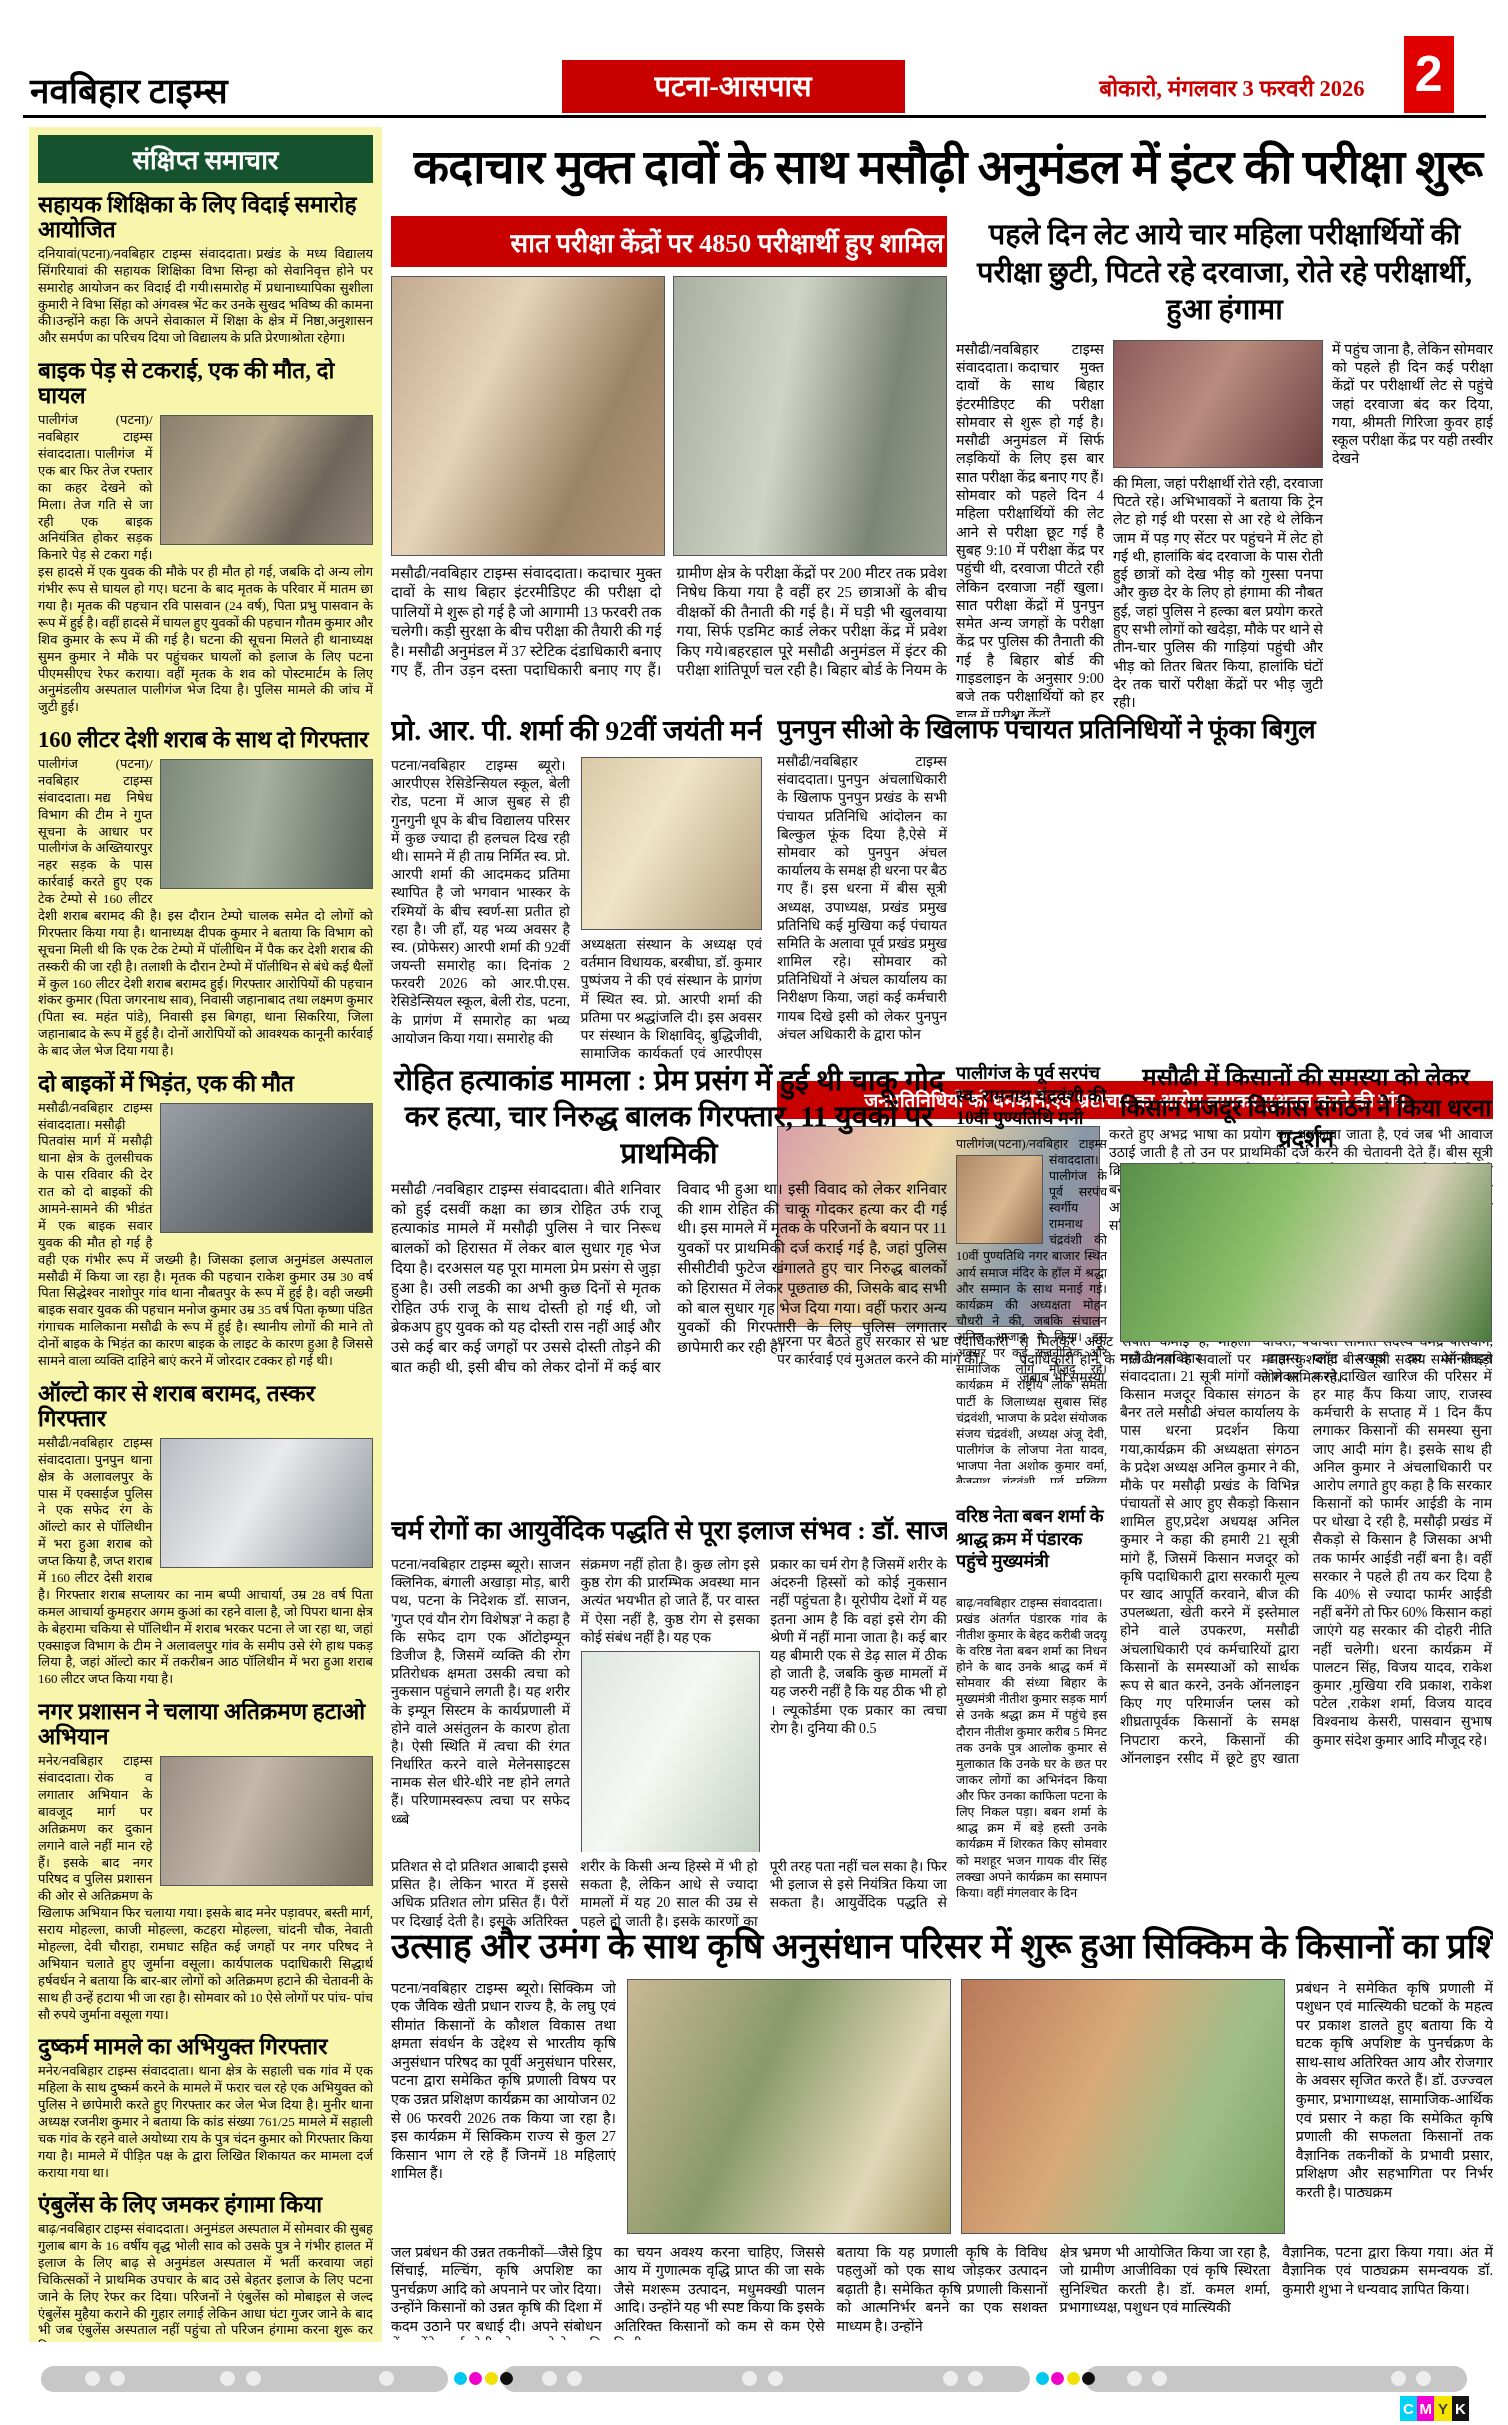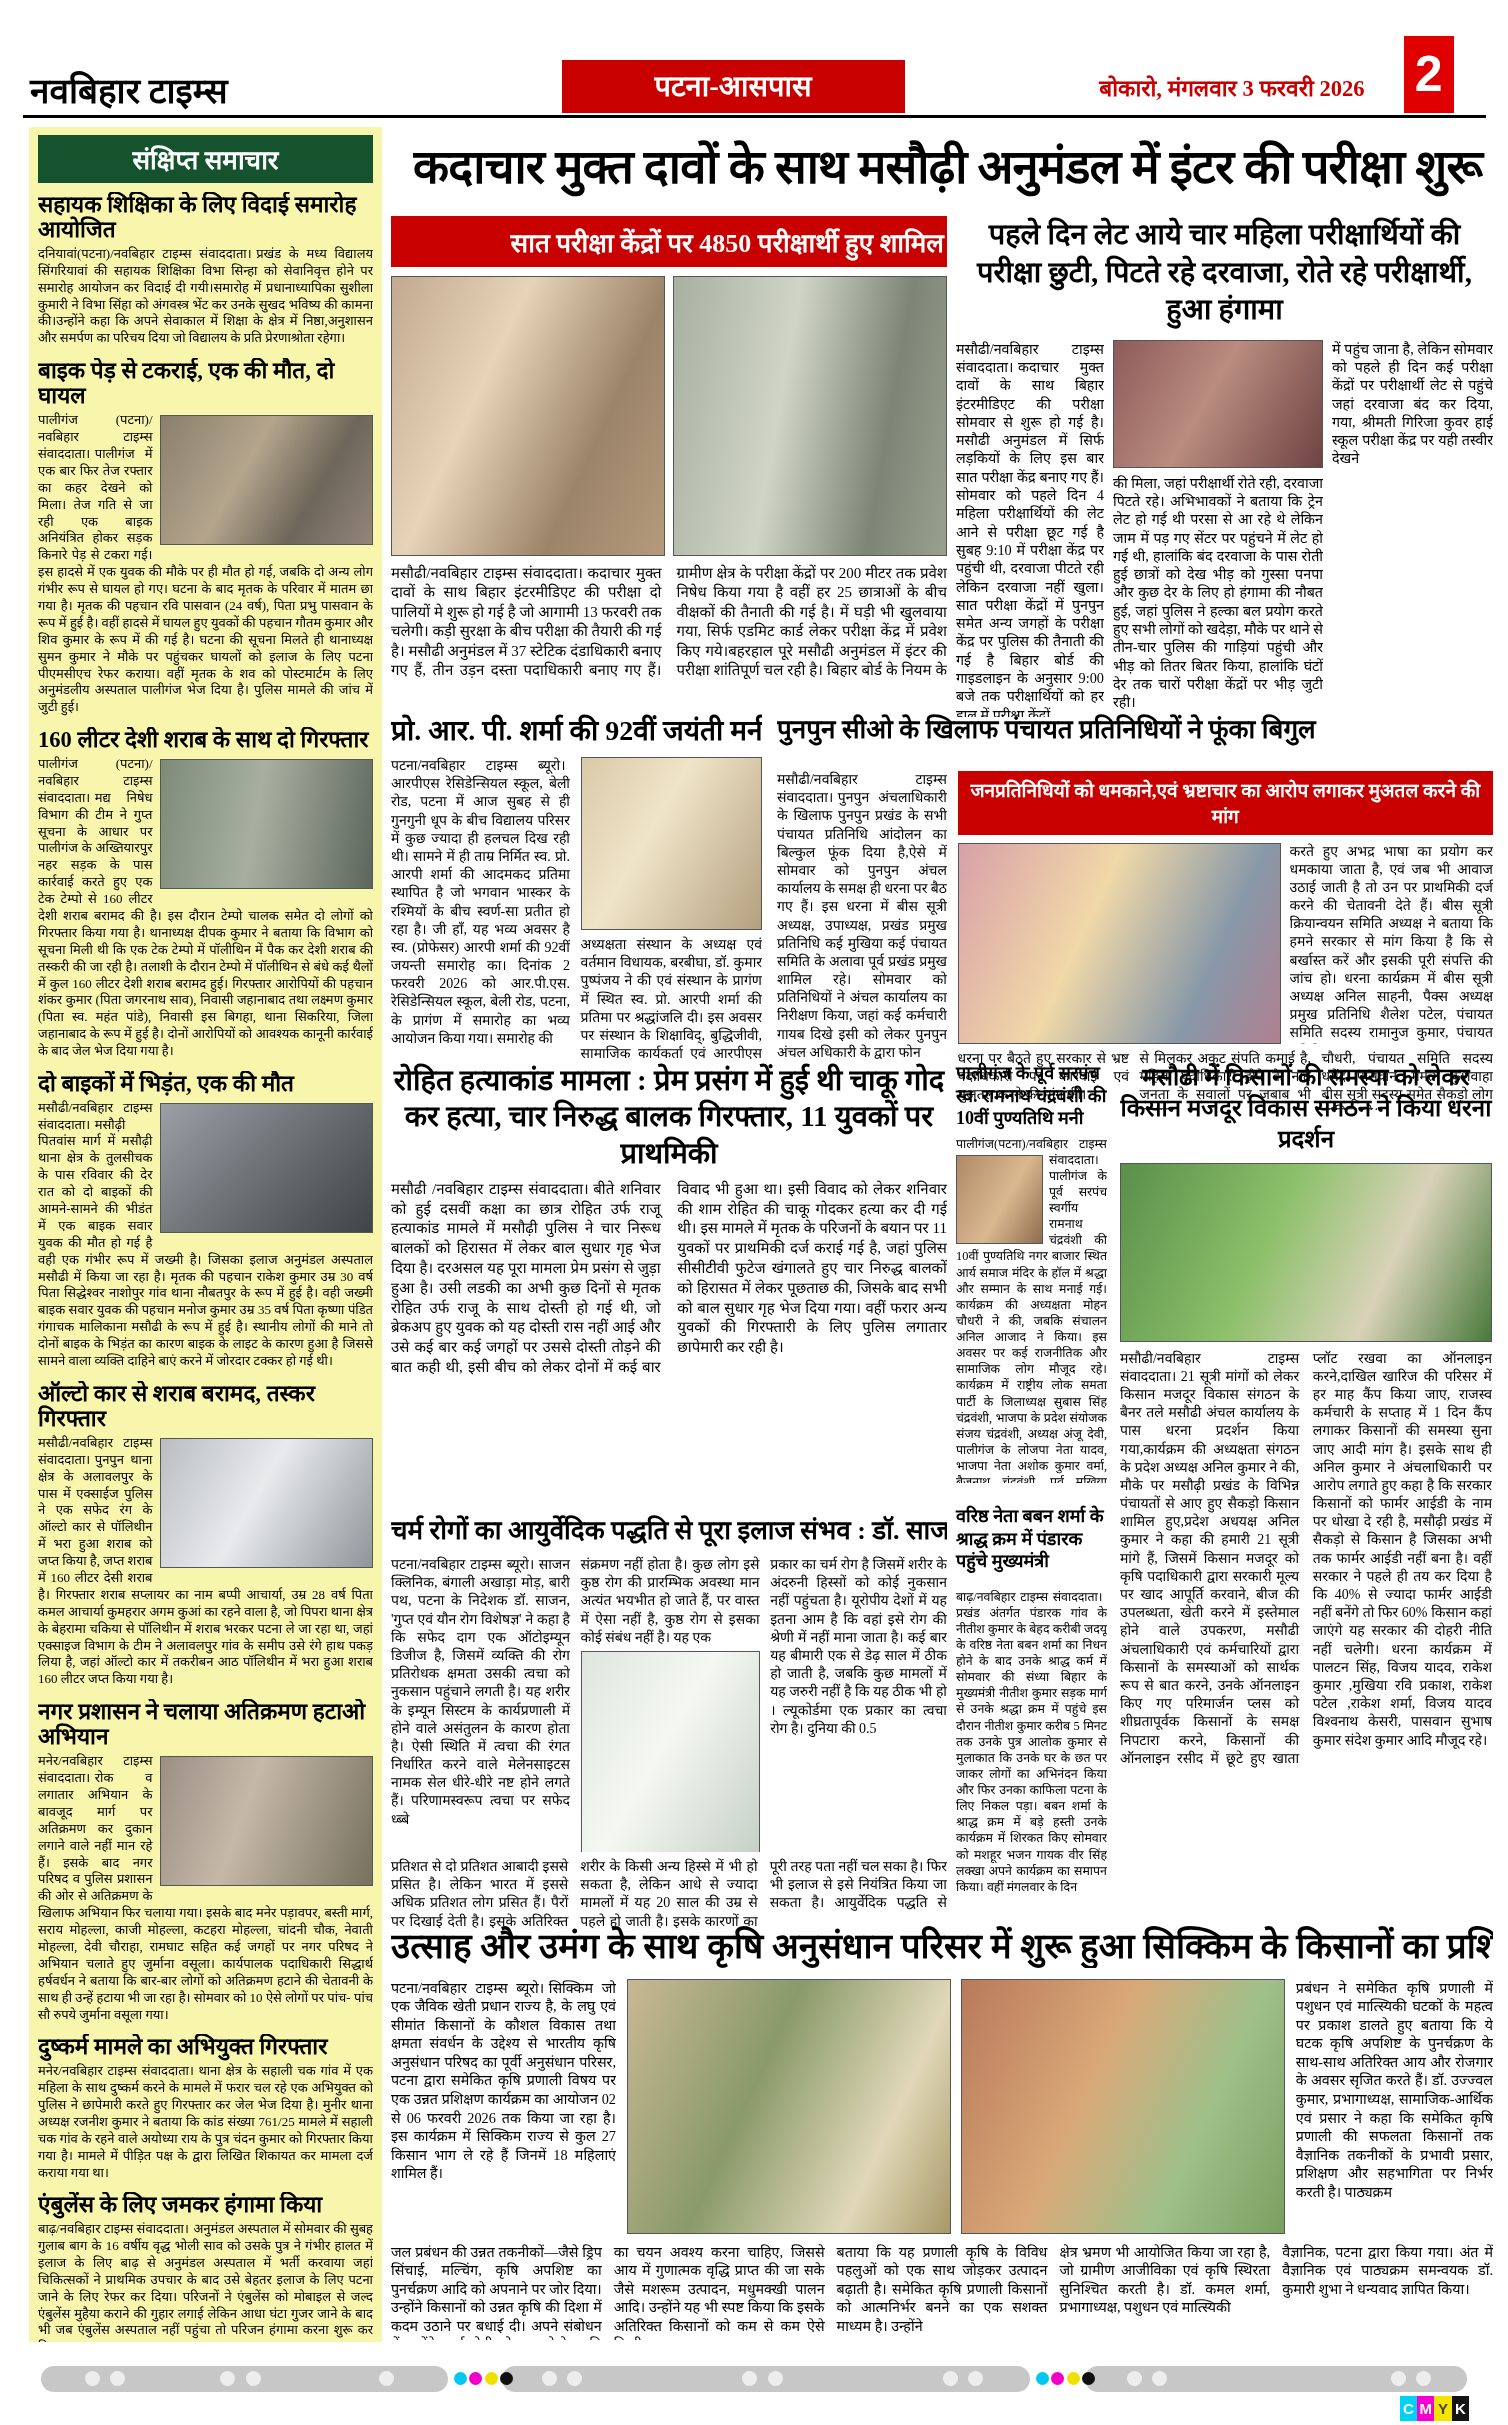--- a/index.html
+++ b/index.html
@@ -66,21 +66,21 @@
   .sharma-block { position:absolute; left:391px; top:710px; width:371px; }
   .sharma-head { font-size:28px; font-weight:bold; white-space:nowrap; overflow:hidden; }
   .sharma-row { display:flex; gap:10.6px; margin-top:9px; height:302px; overflow:hidden; }
   .sharma-c1 { width:179px; font-size:14px; line-height:1.3; text-align:justify; }
   .sharma-c2 { flex:1; font-size:14px; line-height:1.3; text-align:justify; }
   .sharma-c2 .ph { width:100%; height:173px; margin-bottom:6px; }
 
   
   .punpun-block { position:absolute; left:777px; top:710px; width:716px; }
   .punpun-head { font-size:26px; font-weight:bold; white-space:nowrap; overflow:hidden; }
-  .punpun-row { display:flex; gap:10.6px; margin-top:25px; }
+  .punpun-row { display:flex; gap:10.6px; margin-top:7px;flex-direction:column; }
   .pp-c1 { width:170px; font-size:14px; line-height:1.3; height:317px; overflow:hidden; text-align:justify; }
   .pp-right { flex:1; }
   .pp-redbar { background:#c80000; color:#fff; font-size:19px; font-weight:bold; text-align:center; padding:6px 3px; }
   .pp-media { display:flex; gap:9px; margin-top:7.5px; }
   .pp-media .ph { width:323px; height:201px; }
   .pp-c2 { flex:1; font-size:14px; line-height:1.3; text-align:justify; height:201px; overflow:hidden; }
   .pp-tail { display:flex; gap:10.6px; margin-top:6px; font-size:14px; line-height:1.3; height:60px; overflow:hidden; }
   .pp-tail > div { flex:1; text-align:justify; }
 
   
@@ -89,21 +89,21 @@
   .rohit-body { margin-top:9px; column-count:2; column-gap:16.6px; font-size:15px; line-height:1.32;
                 text-align:justify; height:332px; overflow:hidden; }
 
   
   .paliganj-block { position:absolute; left:956px; top:1062px; width:151px; }
   .pal-head { font-size:18px; font-weight:bold; line-height:1.25; }
   .pal-body { margin-top:6px; font-size:12.4px; line-height:1.3; text-align:justify; height:347px; overflow:hidden; }
   .pal-ph { width:87px; height:89px; float:left; margin:3px 6px 3px 0; border:0.8px solid #555; }
   .baban-block { position:absolute; left:956px; top:1505px; width:151px; }
   .baban-head { font-size:18px; font-weight:bold; line-height:1.25; }
-  .baban-body { margin-top:16px; font-size:12.4px; line-height:1.3; text-align:justify; height:332px; overflow:hidden; }
+  .baban-body { margin-top:22px; font-size:12.4px; line-height:1.3; text-align:justify; height:332px; overflow:hidden; }
 
   
   .kisan-block { position:absolute; left:1120px; top:1062px; width:372px; }
   .kisan-head { font-size:24px; font-weight:bold; line-height:1.3; text-align:center; }
   .kisan-ph { width:100%; height:179px; margin-top:7.5px; }
   .kisan-body { margin-top:7.5px; column-count:2; column-gap:13.6px; font-size:14px; line-height:1.3;
                 text-align:justify; height:475px; overflow:hidden; }
 
   
   .skin-block { position:absolute; left:391px; top:1511px; width:556px; }

